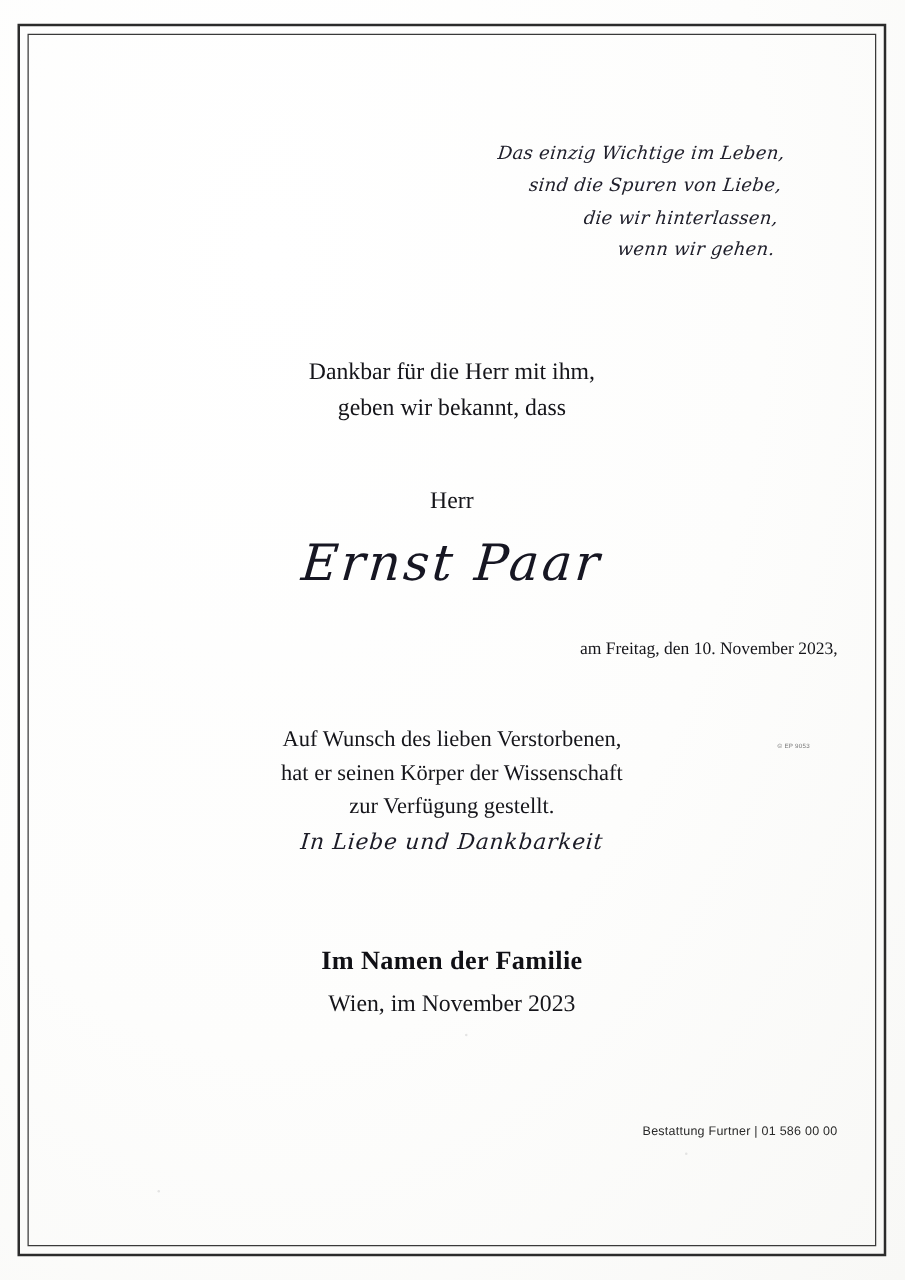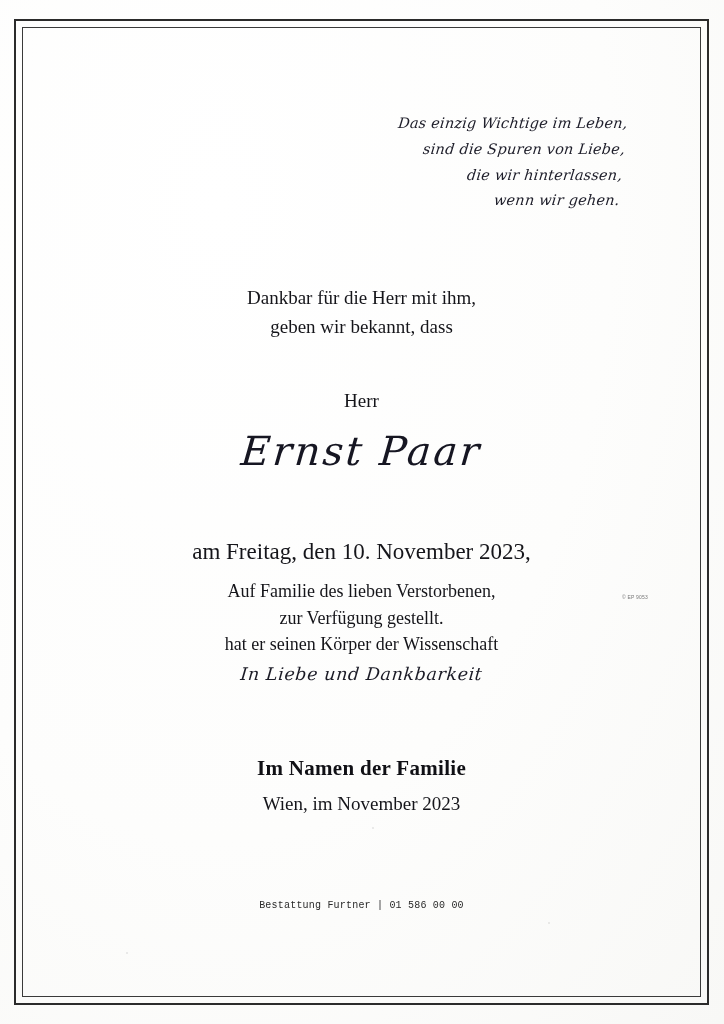--- a/index.html
+++ b/index.html
@@ -96,24 +96,25 @@
     top: 390px;
     font-family: "DejaVu Serif", serif;
     font-style: italic;
     font-size: 40px;
     letter-spacing: 2.5px;
     color: #161622;
     transform: skewX(-5deg);
   }
 
   .date-block {
-    top: 497px;
-    font-size: 23px;
+    top: 471px;
+    font-size: 14px;
     line-height: 1.5;
     color: #15151a;
+    text-align: right;
   }
 
   .wish-block {
     top: 540px;
     font-size: 18px;
     line-height: 1.48;
     color: #15151a;
   }
 
   .love {
@@ -136,24 +137,25 @@
   }
 
   .place-date {
     top: 755px;
     font-size: 19px;
     color: #15151a;
   }
 
   .undertaker {
     top: 862px;
-    font-family: Liberation Mono, monospace;
+    font-family: Liberation Sans, sans-serif;
     font-size: 10px;
     letter-spacing: 0.2px;
     color: #2a2a2a;
+    text-align: right;
   }
 
   .copyright {
     position: absolute;
     right: 22px;
     top: 556px;
     font-family: "Liberation Sans", sans-serif;
     font-size: 5px;
     color: #777;
     letter-spacing: 0.2px;
@@ -195,23 +197,23 @@
 
         <div class="center-block salutation">Herr</div>
 
         <div class="center-block name">Ernst Paar</div>
 
         <div class="center-block date-block">
           <div>am Freitag, den 10. November 2023,</div>
         </div>
 
         <div class="center-block wish-block">
-          <div>Auf Familie des lieben Verstorbenen,</div>
+          <div>Auf Wunsch des lieben Verstorbenen,</div>
+          <div>hat er seinen Körper der Wissenschaft</div>
           <div>zur Verfügung gestellt.</div>
-          <div>hat er seinen Körper der Wissenschaft</div>
         </div>
 
         <div class="center-block love">In Liebe und Dankbarkeit</div>
 
         <div class="center-block family">Im Namen der Familie</div>
 
         <div class="center-block place-date">Wien, im November 2023</div>
 
         <div class="center-block undertaker">Bestattung Furtner | 01 586 00 00</div>
 

